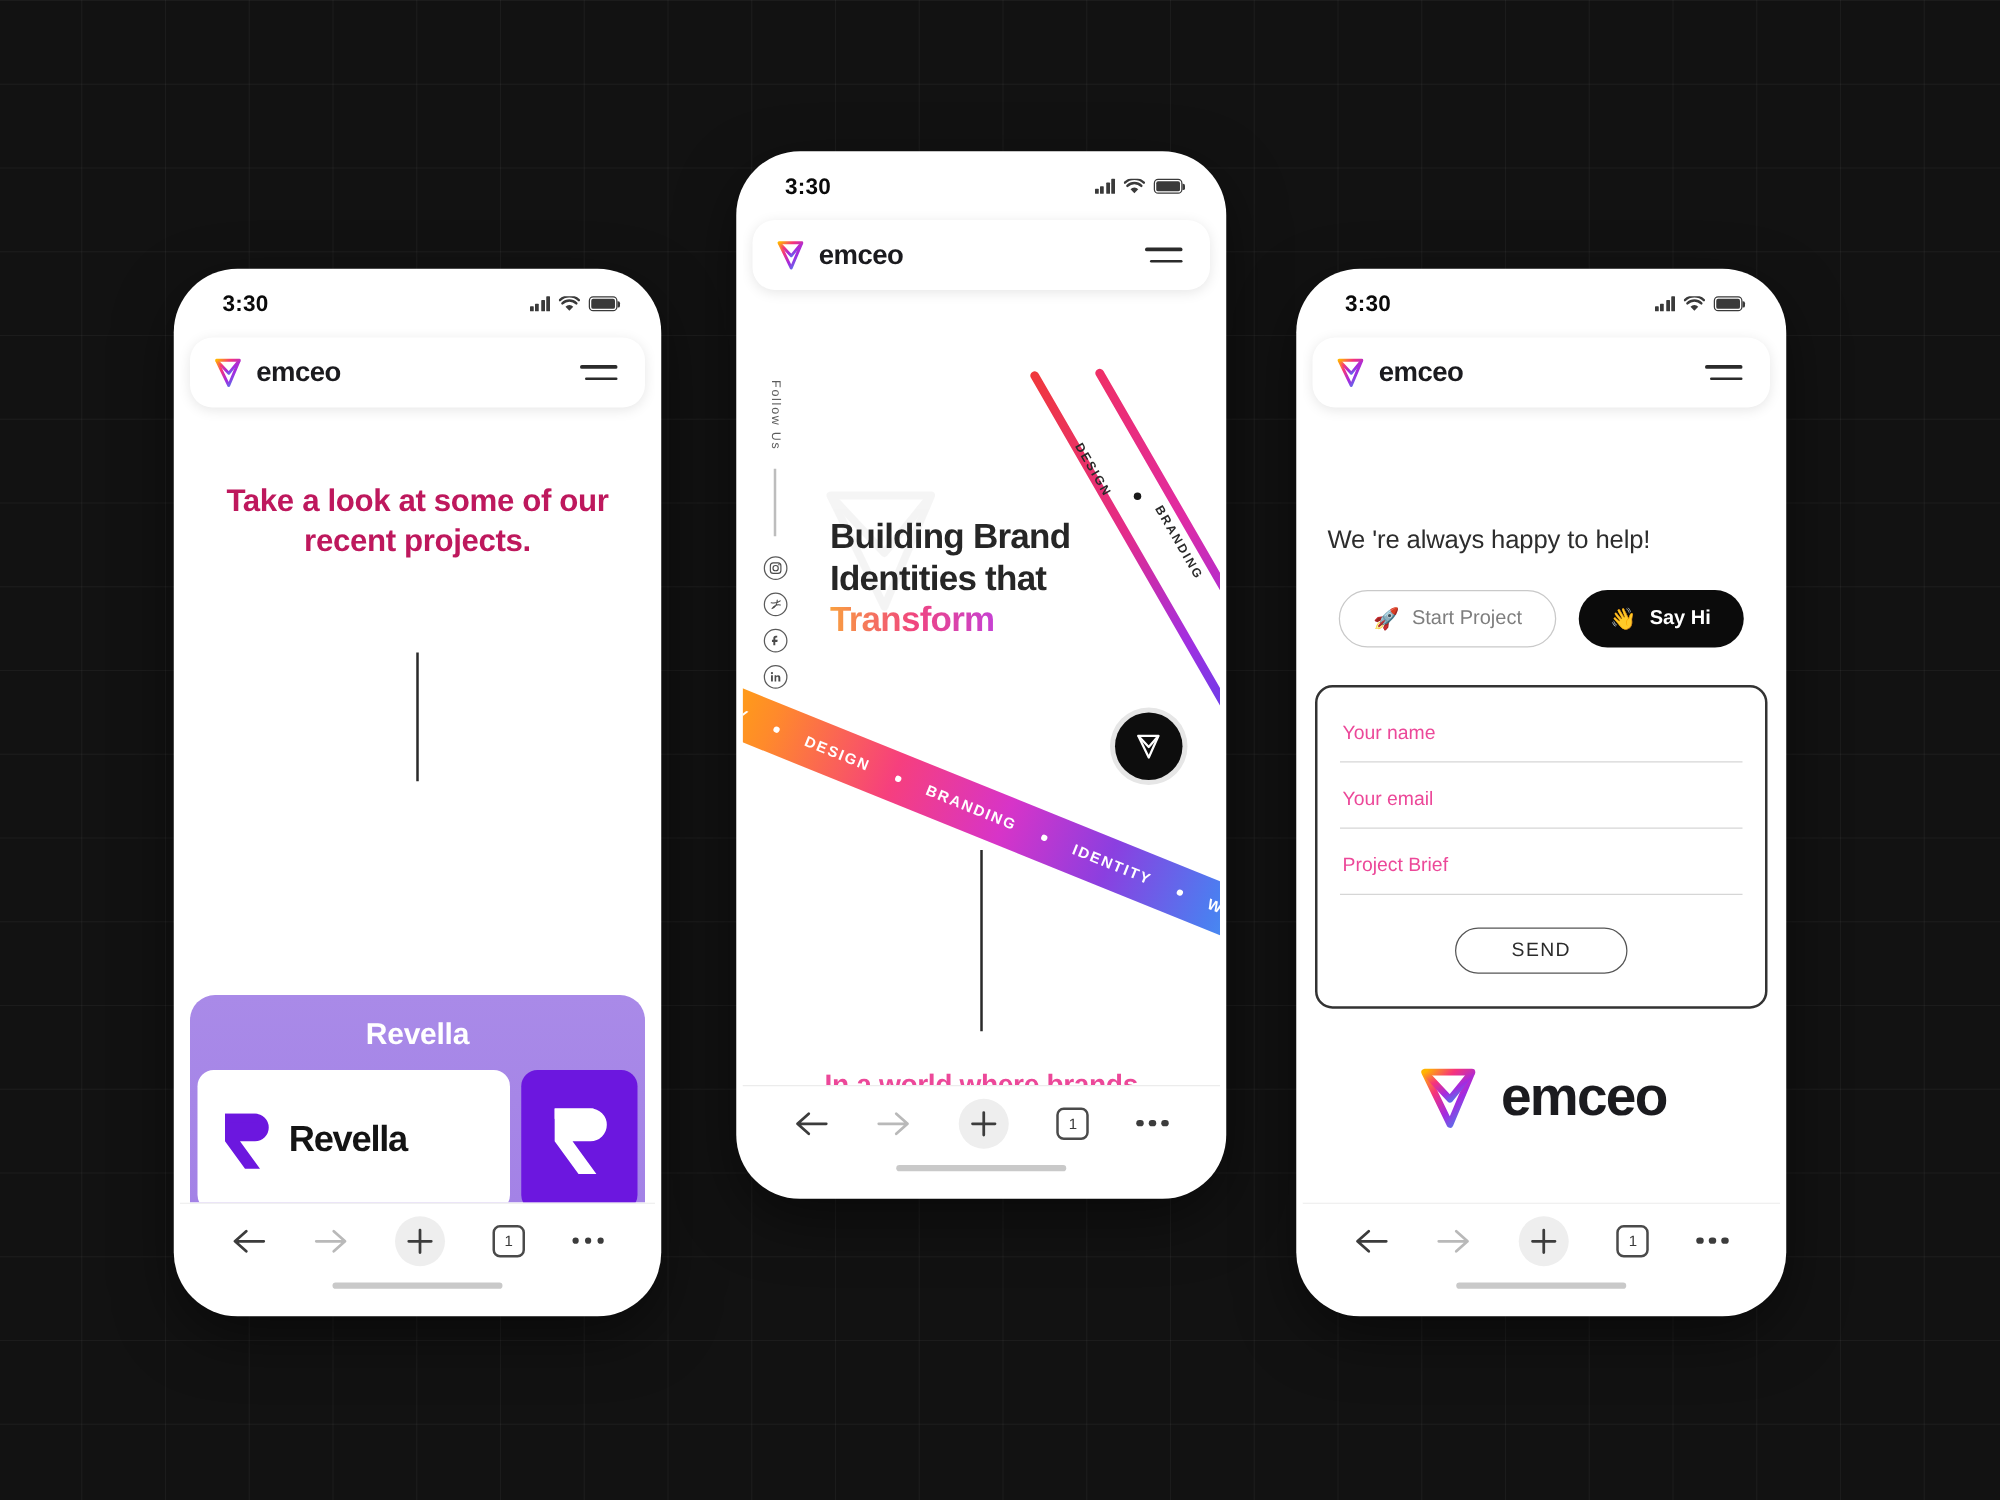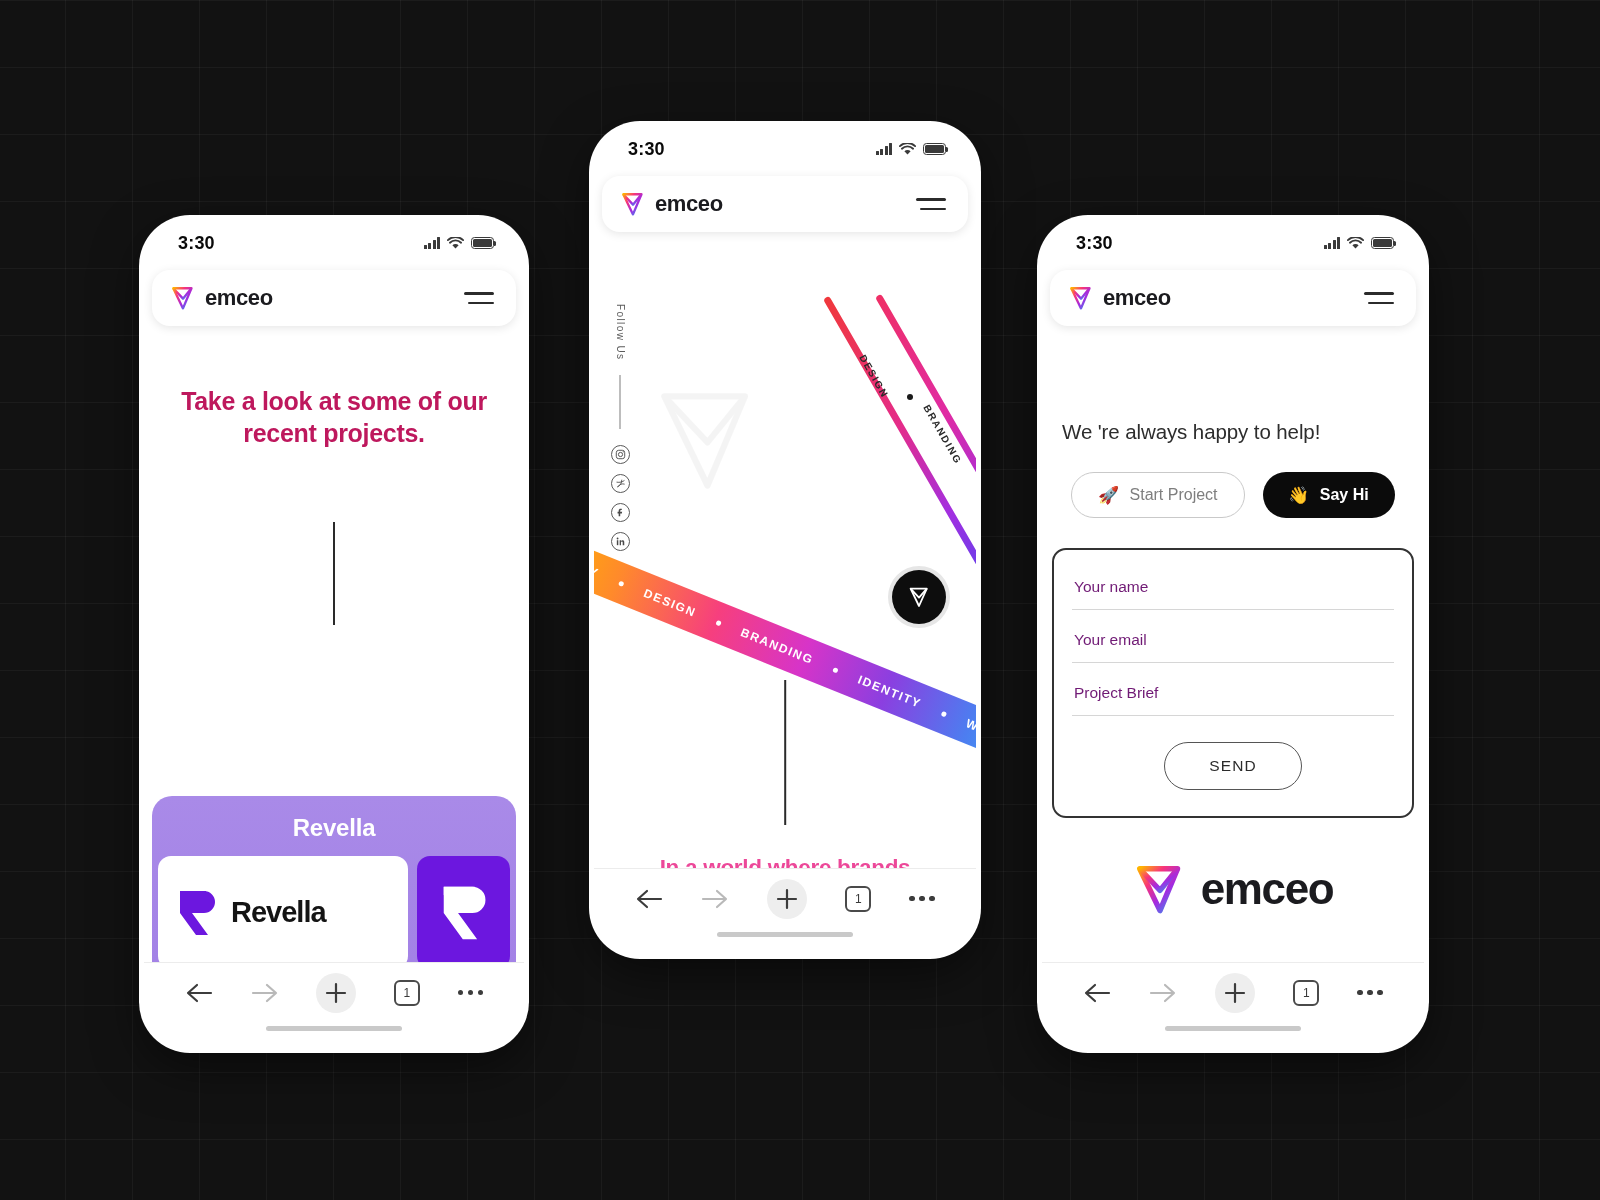--- a/index.html
+++ b/index.html
@@ -202,25 +202,25 @@
   }
   .cta-outline { border:1.4px solid #c9c9c9; background:#fff; color:#7e7e7e; }
   .cta-dark { background:#0b0b0b; color:#ffffff; font-weight:700; }
   .cta .emo { font-size:17px; }
 
   .form-card {
     margin:30px 10px 0 10px; border:2px solid #333333; border-radius:14px;
     padding:24px 18px 26px 18px; background:#fff;
   }
   .field { border-bottom:1.3px solid #d6d6d6; padding:4px 2px 13px 2px; margin-bottom:17px;
-           font-size:15.5px; color:#701a75; }
+           font-size:15.5px; color:#ec4899; }
   .field.last { margin-bottom:26px; }
   .send-wrap { display:flex; justify-content:center; }
   .send-btn {
-    border:1.4px solid #555; border-radius:26px; height:48px; padding:0 44px;
+    border:1.4px solid #555; border-radius:26px; height:37px; padding:0 44px;
     display:flex; align-items:center; justify-content:center;
     font-size:15.5px; letter-spacing:1.1px; color:#2b2b2b; background:#fff;
   }
   .footer-brand { display:flex; align-items:center; justify-content:center; gap:14px; margin-top:44px; }
   .footer-brand .fb-mark { width:54px; height:54px; }
   .footer-brand .fb-text { font-size:44px; font-weight:600; color:#1b1b1f; letter-spacing:-1.4px; }
 </style>
 </head>
 <body>
 
@@ -397,20 +397,25 @@
             </svg>
           </div>
       </div>
 
       <div class="stripe stripe-a"></div>
       <div class="stripe stripe-b"></div>
       <div class="stripe-label" style="left:268px; top:118px; transform:rotate(60deg);">DESIGN</div>
       <div class="stripe-label" style="left:332px; top:168px; transform:rotate(60deg);">BRANDING</div>
       <div class="stripe-dot" style="left:313px; top:162px;"></div>
 
+      <div class="hero-title">
+        <div>Building Brand</div>
+        <div>Identities that</div>
+        <div class="hero-accent">Transform</div>
+      </div>
 
       <div class="ribbon ribbon-main">
         <span>VITY</span>
           <i></i>
         <span>DESIGN</span>
           <i></i>
         <span>BRANDING</span>
           <i></i>
         <span>IDENTITY</span>
           <i></i>

